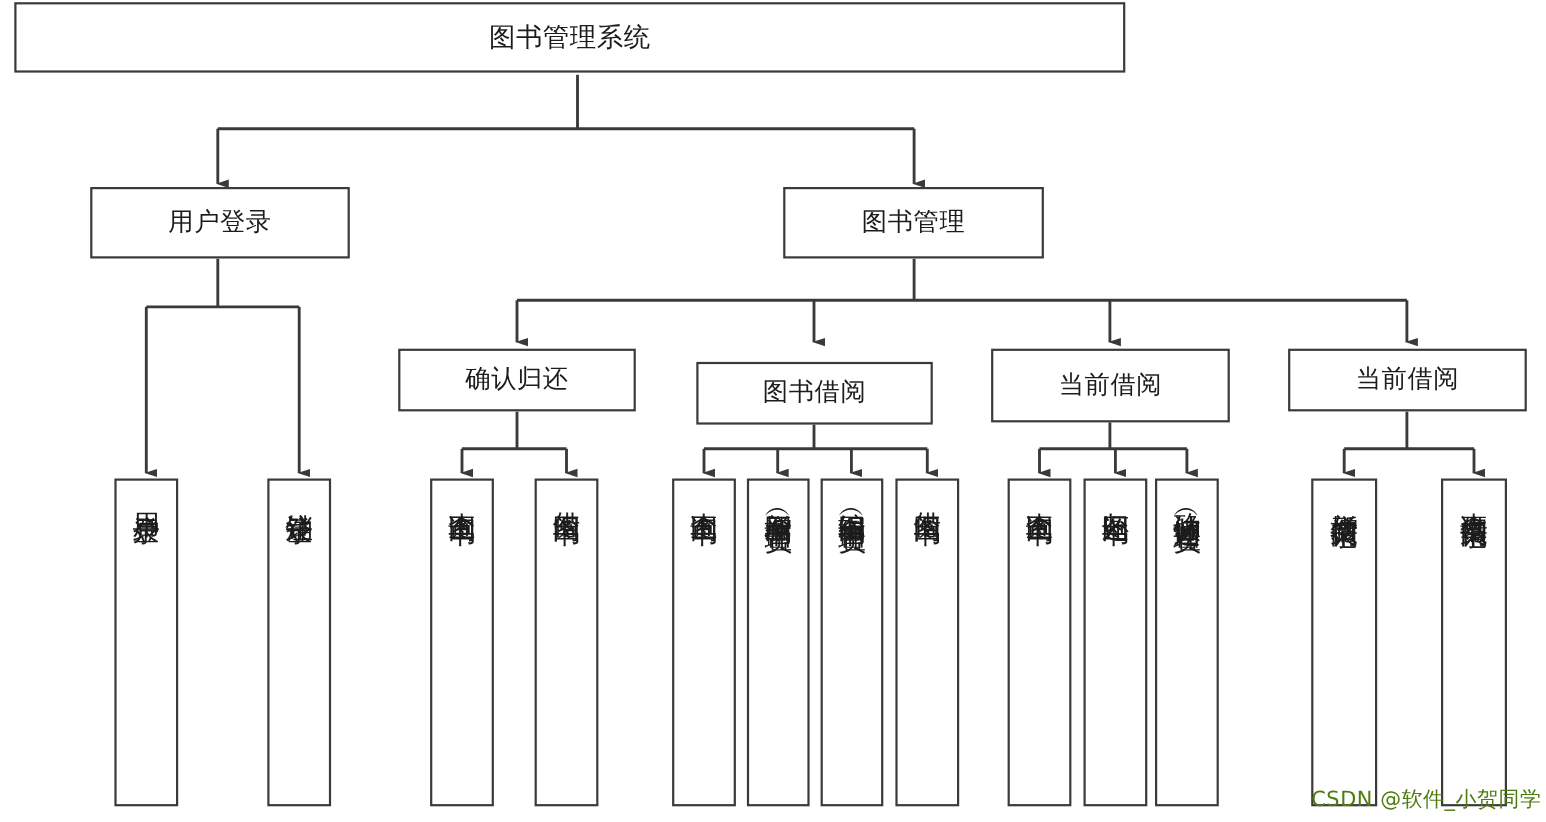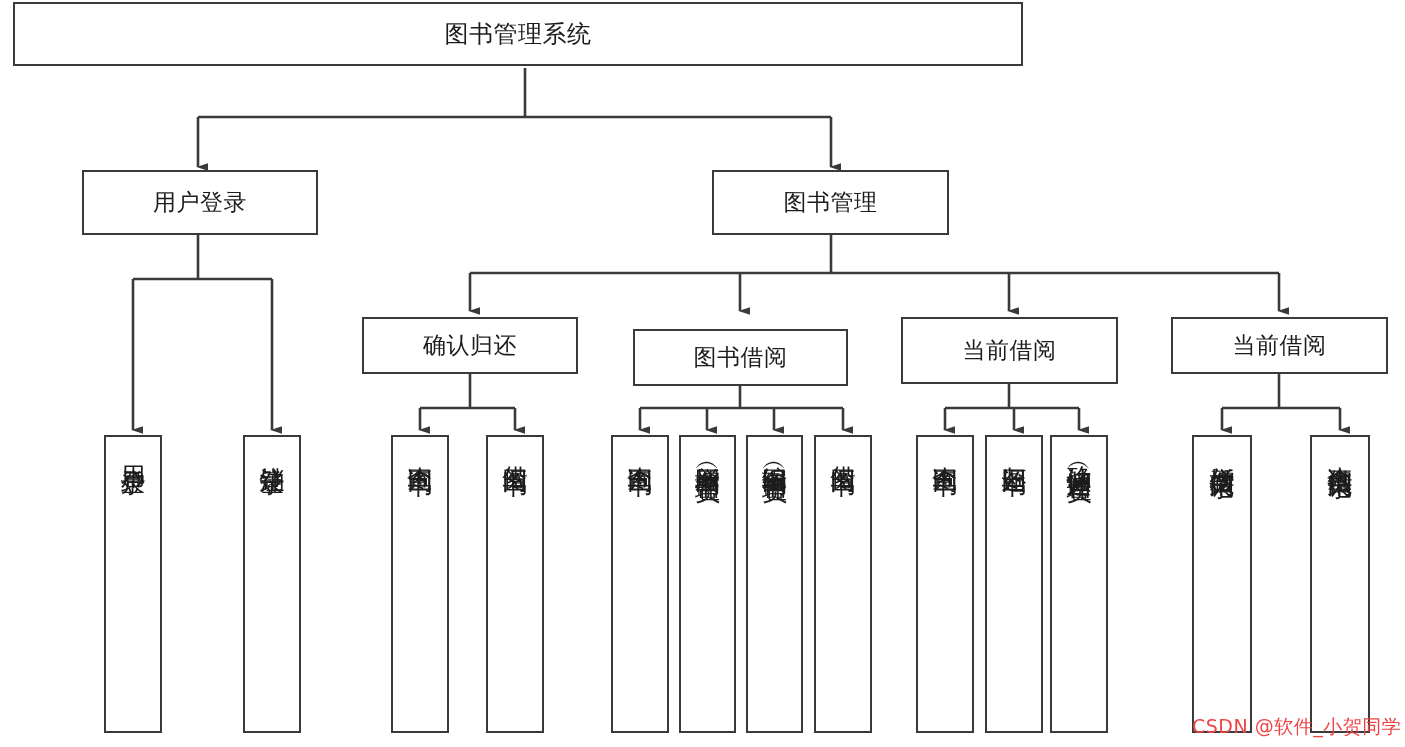--- a/index.html
+++ b/index.html
@@ -58,21 +58,21 @@
   }
   .node.vert .node-label {
     writing-mode: vertical-rl;
     text-orientation: upright;
     font-size: 25px;
     line-height: 1.0;
     letter-spacing: 2px;
   }
   .watermark {
     position: absolute;
-    color: #ef4444;
+    color: #4d7c0f;
     font-size: 19px;
     white-space: nowrap;
     letter-spacing: 0.5px;
     font-family: "DejaVu Sans", "Liberation Sans", sans-serif;
   }
 </style>
 </head>
 <body>
 
 <div id="diagram-root">

